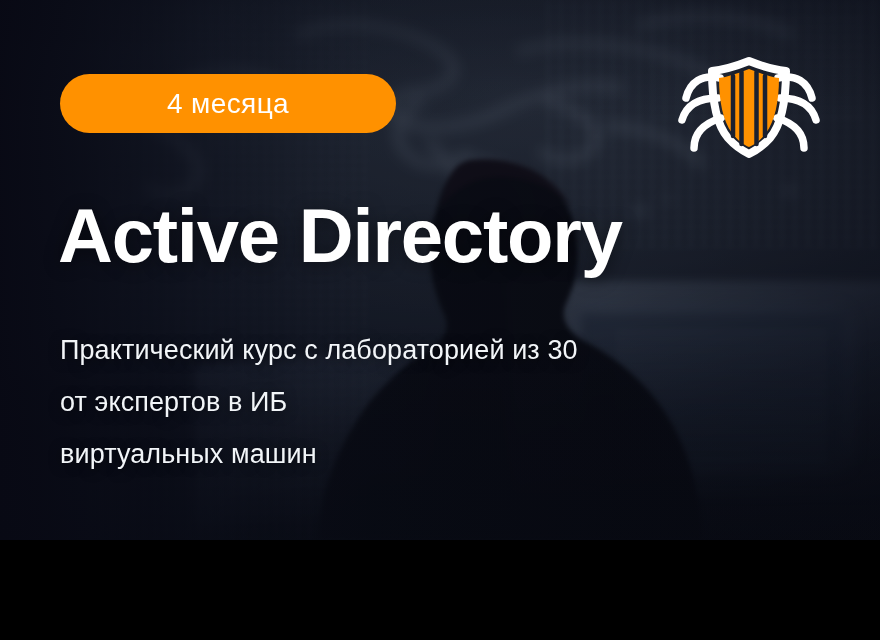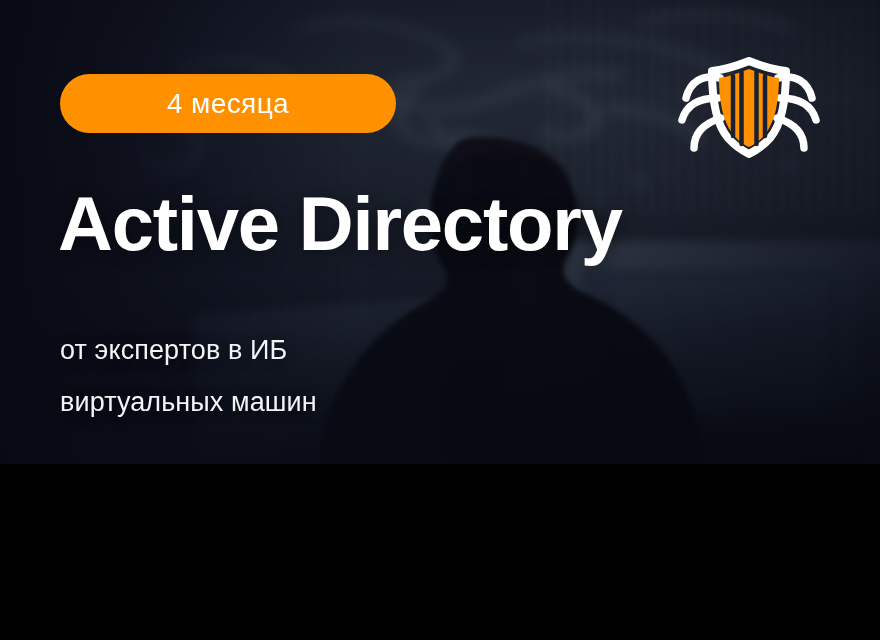--- a/index.html
+++ b/index.html
@@ -3,21 +3,21 @@
 <meta charset="utf-8">
 <style>
   html, body {
     margin: 0;
     padding: 0;
     background: #000;
   }
   #banner {
     position: relative;
     width: 880px;
-    height: 464px;
+    height: 540px;
     overflow: hidden;
     background: #101624;
     font-family: "Liberation Sans", sans-serif;
     user-select: none;
   }
 
   
   .bg-layer { position: absolute; inset: 0; }
 
   
@@ -124,21 +124,21 @@
     color: #ffffff;
     font-size: 28px;
     font-weight: 300;
     letter-spacing: .4px;
     line-height: 1;
   }
 
   .headline {
     position: absolute;
     left: 58px;
-    top: 186px;
+    top: 198px;
     color: #ffffff;
     font-size: 76px;
     font-weight: 700;
     letter-spacing: -1.2px;
     line-height: 1;
     white-space: nowrap;
     text-shadow: 0 2px 18px rgba(0,0,0,.45);
   }
 
   .subtitle {
@@ -228,20 +228,21 @@
 
   <div class="content">
 
     <div class="badge">
       <span class="badge-label">4 месяца</span>
     </div>
 
     <div class="headline">Active Directory</div>
 
     <div class="subtitle">
+      <span class="subtitle-line">Практический курс с лабораторией из 30</span>
       <span class="subtitle-line">от экспертов в ИБ</span>
       <span class="subtitle-line">виртуальных машин</span>
     </div>
 
     <div class="logo">
       <svg viewBox="0 0 146 106" aria-hidden="true">
         <g fill="none" stroke="#ffffff" stroke-width="7.5" stroke-linecap="round">
 
           <path d="M44 26 C 26 22 14 30 10 46"></path>
           <path d="M42 46 C 22 46 10 54 6 68"></path>

